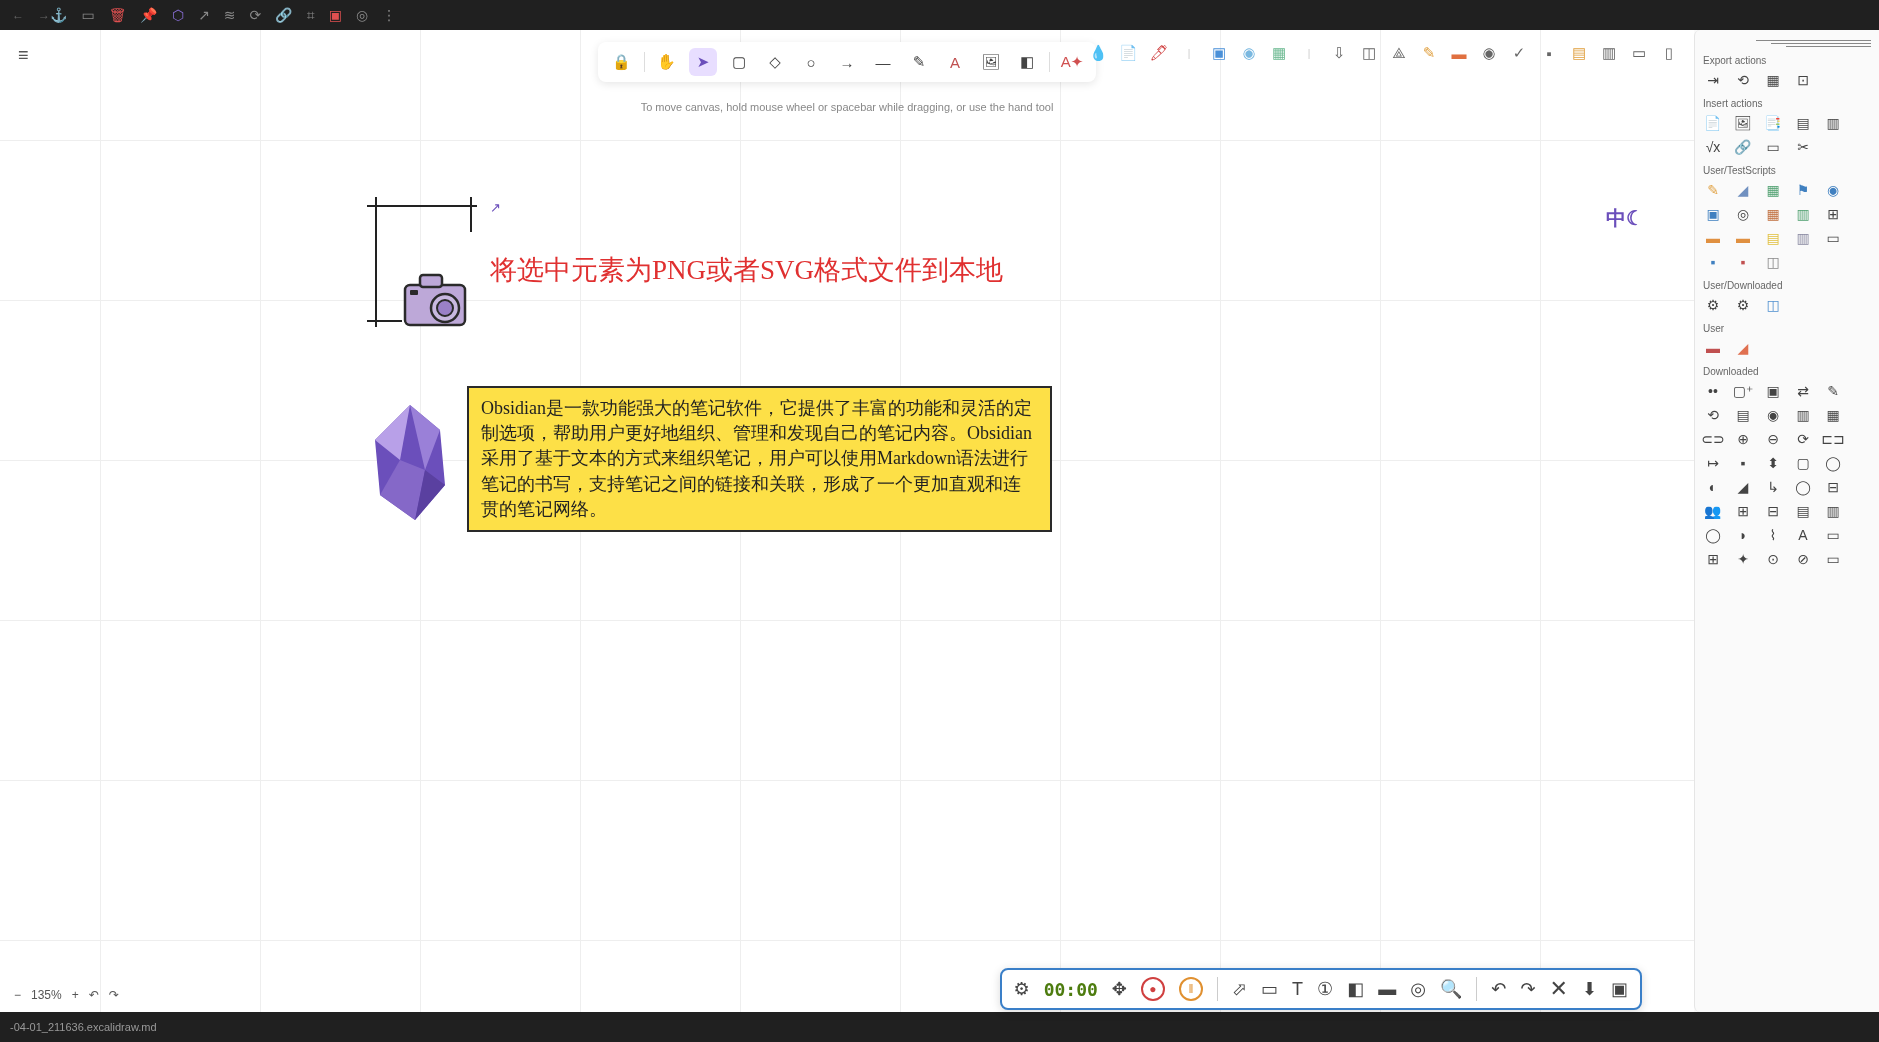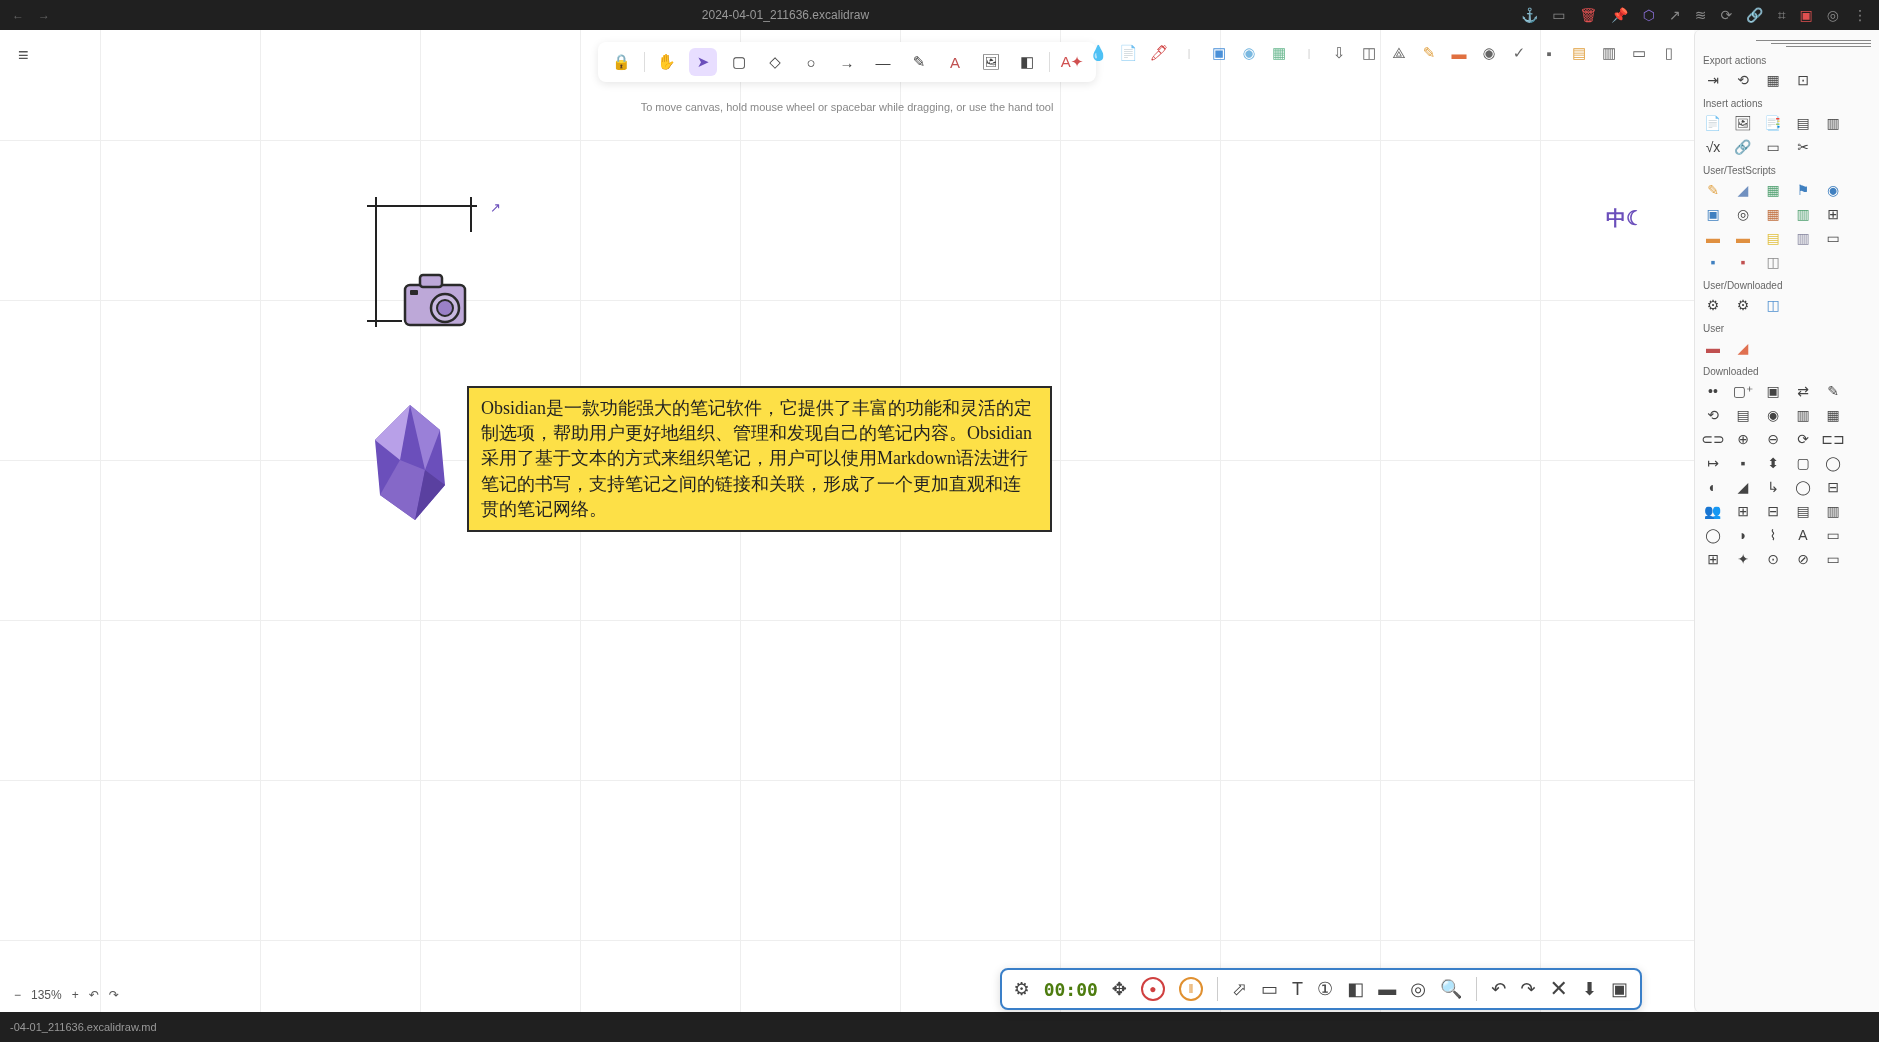--- a/index.html
+++ b/index.html
@@ -72,21 +72,20 @@
 .rec-bar .sep { width: 1px; height: 24px; background: #ccc; }
 </style>
 </head>
 <body>
 
 <div class="titlebar">
   <div class="nav-arrows">
     <span>←</span>
     <span>→</span>
   </div>
-  <div class="title">2024-04-01_211636.excalidraw</div>
   <div class="right-icons">
     <span>⚓</span>
     <span>▭</span>
     <span class="red">🗑</span>
     <span>📌</span>
     <span class="purple">⬡</span>
     <span>↗</span>
     <span>≋</span>
     <span>⟳</span>
     <span>🔗</span>
@@ -154,20 +153,21 @@
       <span class="external-icon">↗</span>
       <div class="camera-icon">
         <svg width="75" height="60" viewBox="0 0 75 60">
           <rect x="5" y="15" width="60" height="40" rx="5" fill="#bda8d8" stroke="#2a2a2a" stroke-width="2.5"></rect>
           <rect x="20" y="5" width="22" height="12" rx="3" fill="#bda8d8" stroke="#2a2a2a" stroke-width="2.5"></rect>
           <circle cx="45" cy="38" r="14" fill="#c8b8e0" stroke="#2a2a2a" stroke-width="2.5"></circle>
           <circle cx="45" cy="38" r="8" fill="#9a80c8" stroke="#2a2a2a" stroke-width="2"></circle>
           <rect x="10" y="20" width="8" height="5" rx="1" fill="#2a2a2a"></rect>
         </svg>
       </div>
+      <div class="red-text">将选中元素为PNG或者SVG格式文件到本地</div>
       <div class="zhong-icon">中☾</div>
       <div class="obsidian-gem">
         <svg width="95" height="125" viewBox="0 0 95 125">
           <path d="M45 5 L75 30 L80 85 L50 120 L15 95 L10 40 Z" fill="#6b4fbb"></path>
           <path d="M45 5 L75 30 L60 70 L45 5" fill="#9a80d8"></path>
           <path d="M45 5 L10 40 L35 60 L45 5" fill="#b8a0e8"></path>
           <path d="M35 60 L60 70 L50 120 L15 95 Z" fill="#8568c8"></path>
           <path d="M60 70 L80 85 L50 120 Z" fill="#5a40a0"></path>
         </svg>
       </div>

